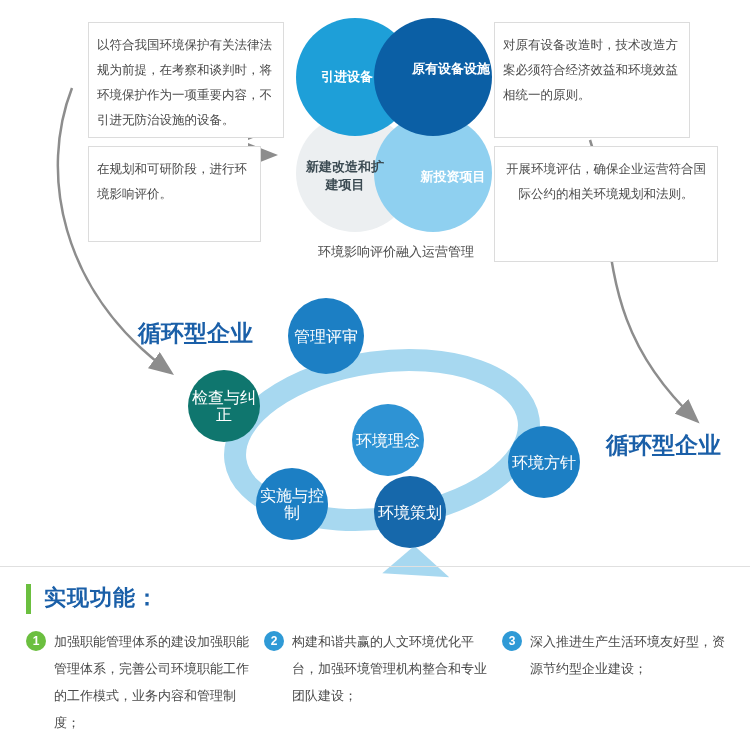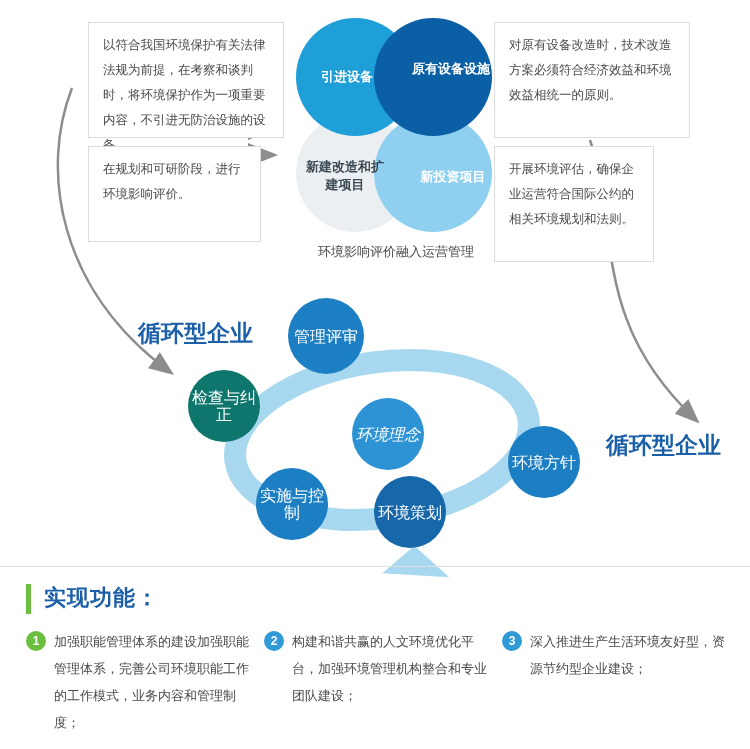--- a/index.html
+++ b/index.html
@@ -15,26 +15,26 @@
 
   
   .note{
     position:absolute;
     border:1px solid #dcdcdc;
     background:#ffffff;
     box-sizing:border-box;
     font-size:12.5px;
     line-height:25px;
     color:#4a4a4a;
-    padding:10px 14px;
+    padding:10px 8px;
   }
   .note.tl{left:88px;top:22px;width:196px;height:116px;}
   .note.bl{left:88px;top:146px;width:173px;height:96px;}
   .note.tr{left:494px;top:22px;width:196px;height:116px;}
-  .note.br{left:494px;top:146px;width:160px;height:116px;}
+  .note.br{left:494px;top:146px;width:224px;height:116px;text-align:center;}
 
   
   .venn{position:absolute;left:296px;top:18px;width:200px;height:216px;}
   .circle{position:absolute;border-radius:50%;}
   .c-tl{left:0px;  top:0px;   width:118px;height:118px;background:#1e9fd8;}
   .c-tr{left:78px; top:0px;   width:118px;height:118px;background:#0b5fa5;}
   .c-bl{left:0px;  top:96px;  width:118px;height:118px;background:#eceff1;}
   .c-br{left:78px; top:96px;  width:118px;height:118px;background:#8fd0f0;}
   .c-label{
     position:absolute;
@@ -60,21 +60,21 @@
     position:absolute;border-radius:50%;
     display:flex;align-items:center;justify-content:center;
     text-align:center;color:#ffffff;font-size:16px;line-height:17px;
     font-weight:normal;
   }
   .n-manage{left:288px;top:28px;width:76px;height:76px;background:#1c7fc4;}
   .n-check {left:188px;top:100px;width:72px;height:72px;background:#0f766e;}
   .n-impl  {left:256px;top:198px;width:72px;height:72px;background:#1c7fc4;}
   .n-plan  {left:374px;top:206px;width:72px;height:72px;background:#1668ab;}
   .n-policy{left:508px;top:156px;width:72px;height:72px;background:#1c7fc4;}
-  .n-idea  {left:352px;top:128px;width:72px;height:72px;background:#2e93d4;font-style:italic;}
+  .n-idea  {left:352px;top:134px;width:72px;height:72px;background:#2e93d4;}
 
   .cyc-label{
     position:absolute;font-size:23px;font-weight:bold;color:#1a5fa8;
   }
   .cyc-left{left:138px;top:48px;}
   .cyc-right{left:606px;top:160px;}
 
   
   .divider{position:absolute;left:0;top:566px;width:750px;height:1px;background:#e0e0e0;}
   .accent-bar{position:absolute;left:26px;top:584px;width:5px;height:30px;background:#6bbf3f;}

